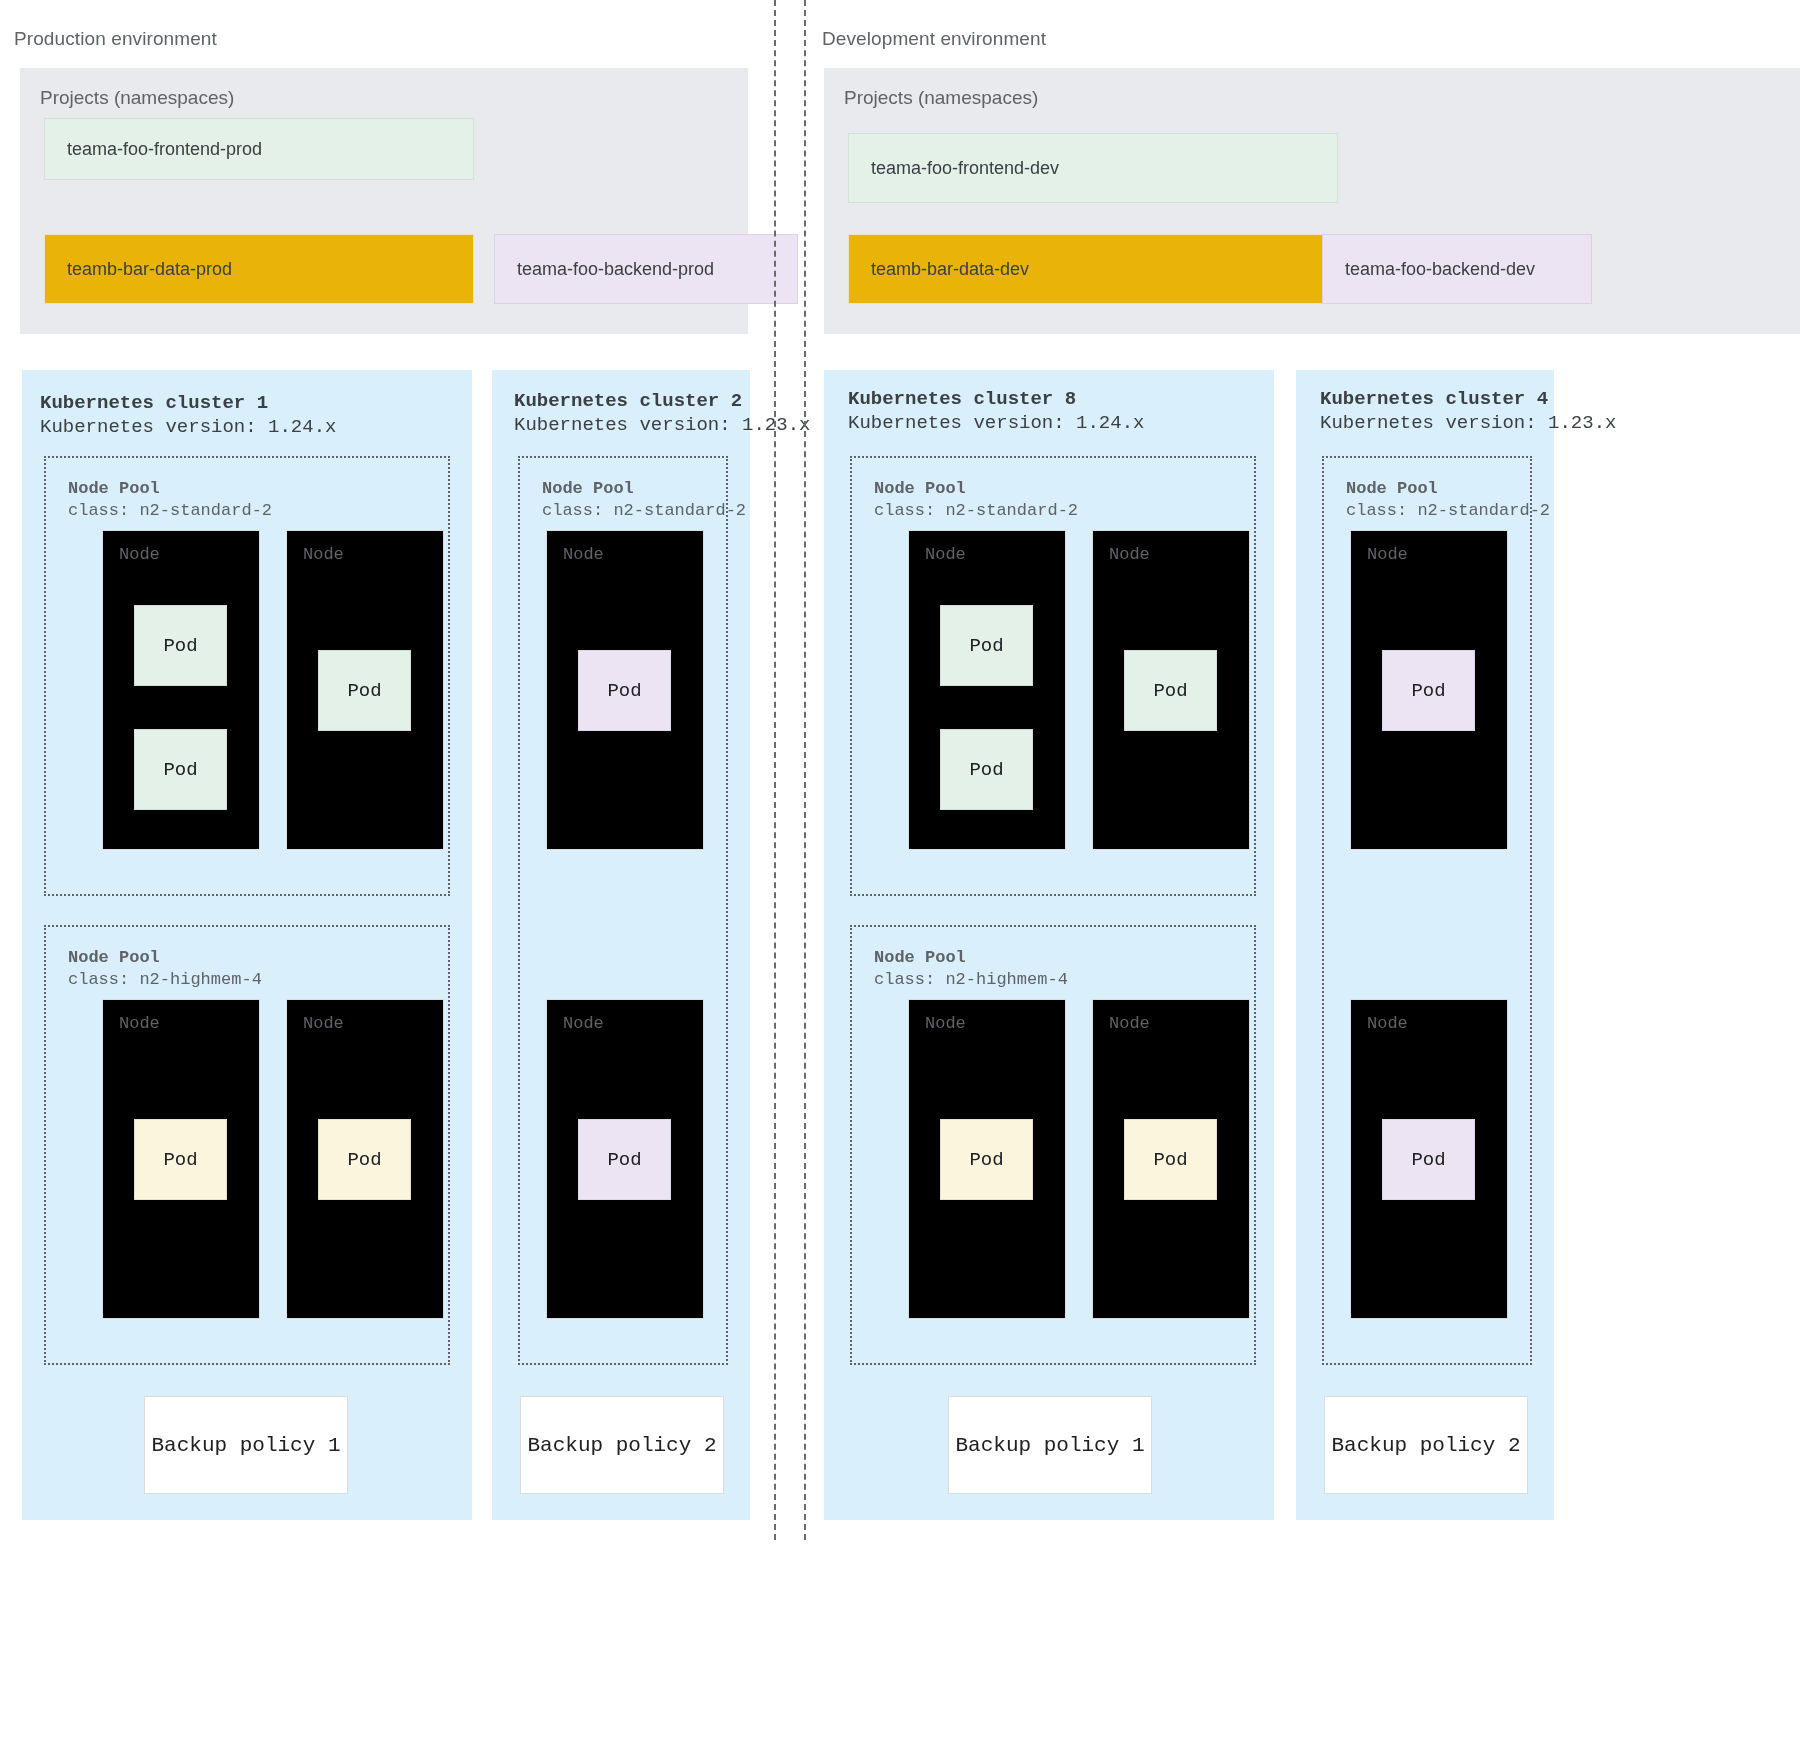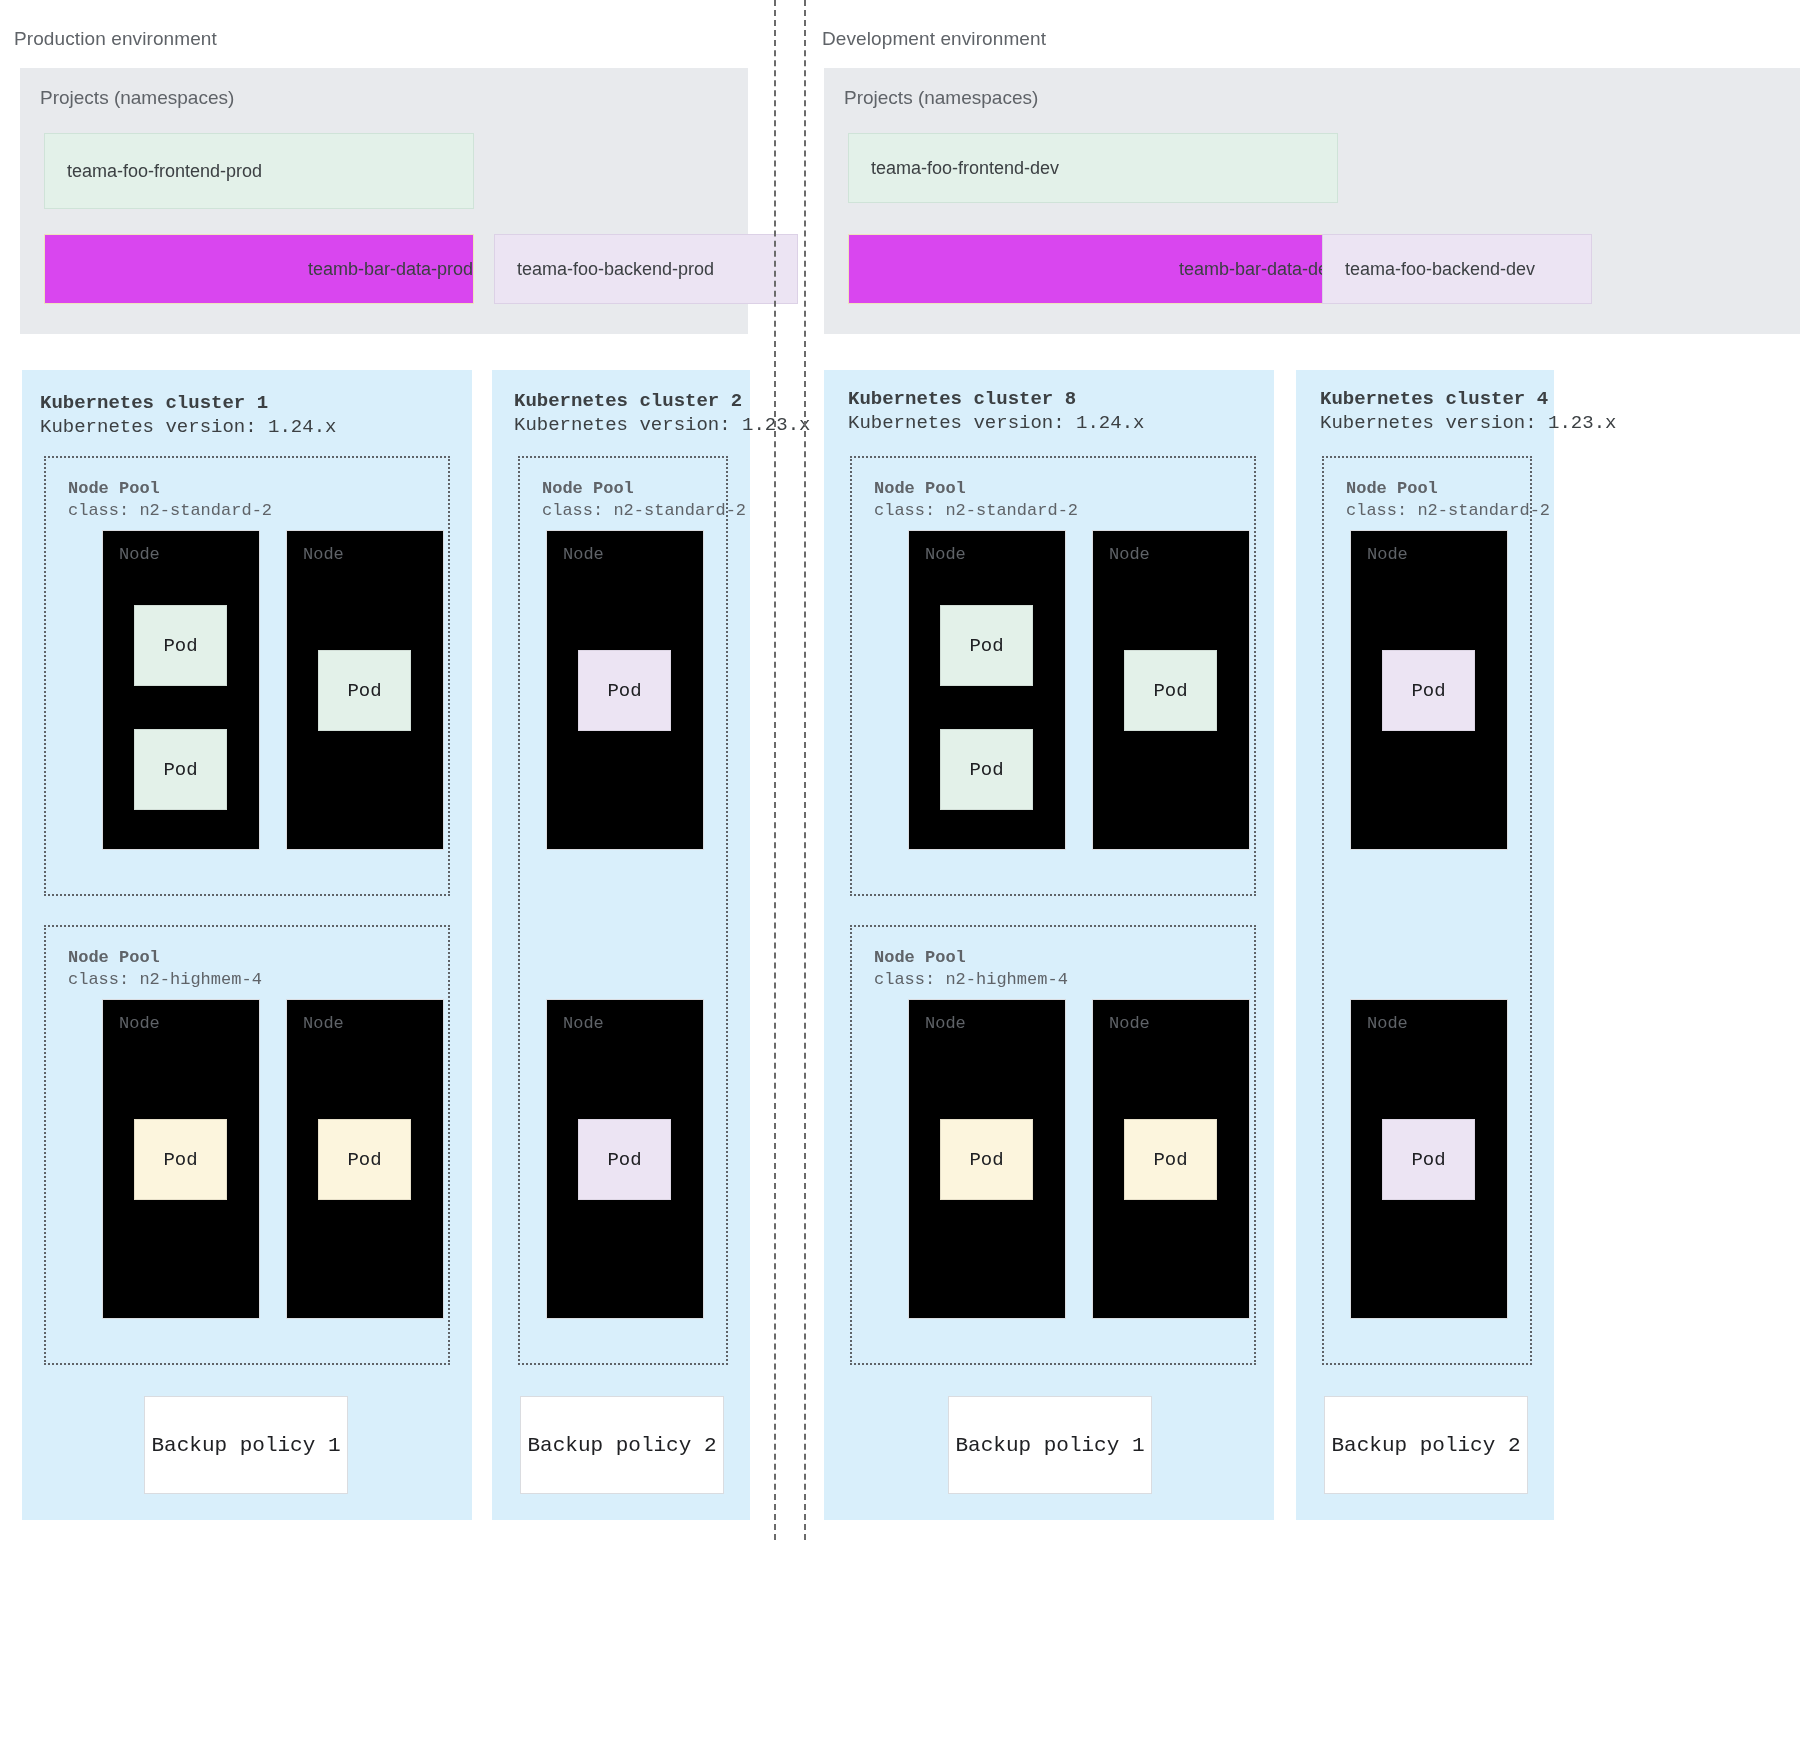--- a/index.html
+++ b/index.html
@@ -27,21 +27,21 @@
     font-size:19px;color:#5f6368;white-space:nowrap;
   }
   .ns-box{
     border:1px solid #d8dadc;
     display:flex;align-items:center;
     padding-left:22px;
     font-size:18px;color:#3c4043;
     white-space:nowrap;
   }
   .ns-green{background:#e3f1e9;border-color:#cfe3d8;}
-  .ns-yellow{background:#d946ef;border-color:#eee3bd;justify-content:flex-end;}
+  .ns-yellow{background:#eab308;border-color:#eee3bd;}
   .ns-purple{background:#ece4f3;border-color:#dcd1e6;}
 
   
   .cluster{
     background:#d9effb;
     font-family:Liberation Mono, monospace;
   }
   .cluster-title{
     font-size:19px;font-weight:bold;color:#3c4043;white-space:nowrap;
   }
@@ -87,21 +87,21 @@
   }
 </style>
 </head>
 <body>
 
 <div class="abs env-title" style="left:14px;top:16px;">Production environment</div>
 
 <div class="abs projects-panel" style="left:20px;top:68px;width:728px;height:266px;">
   <div class="abs projects-label" style="left:20px;top:19px;">Projects (namespaces)</div>
 
-  <div class="abs ns-box ns-green" style="left:24px;top:65px;width:430px;height:76px;">
+  <div class="abs ns-box ns-green" style="left:24px;top:50px;width:430px;height:62px;">
     <span>teama-foo-frontend-prod</span>
   </div>
   <div class="abs ns-box ns-yellow" style="left:24px;top:166px;width:430px;height:70px;">
     <span>teamb-bar-data-prod</span>
   </div>
   <div class="abs ns-box ns-purple" style="left:474px;top:166px;width:304px;height:70px;">
     <span>teama-foo-backend-prod</span>
   </div>
 </div>
 

